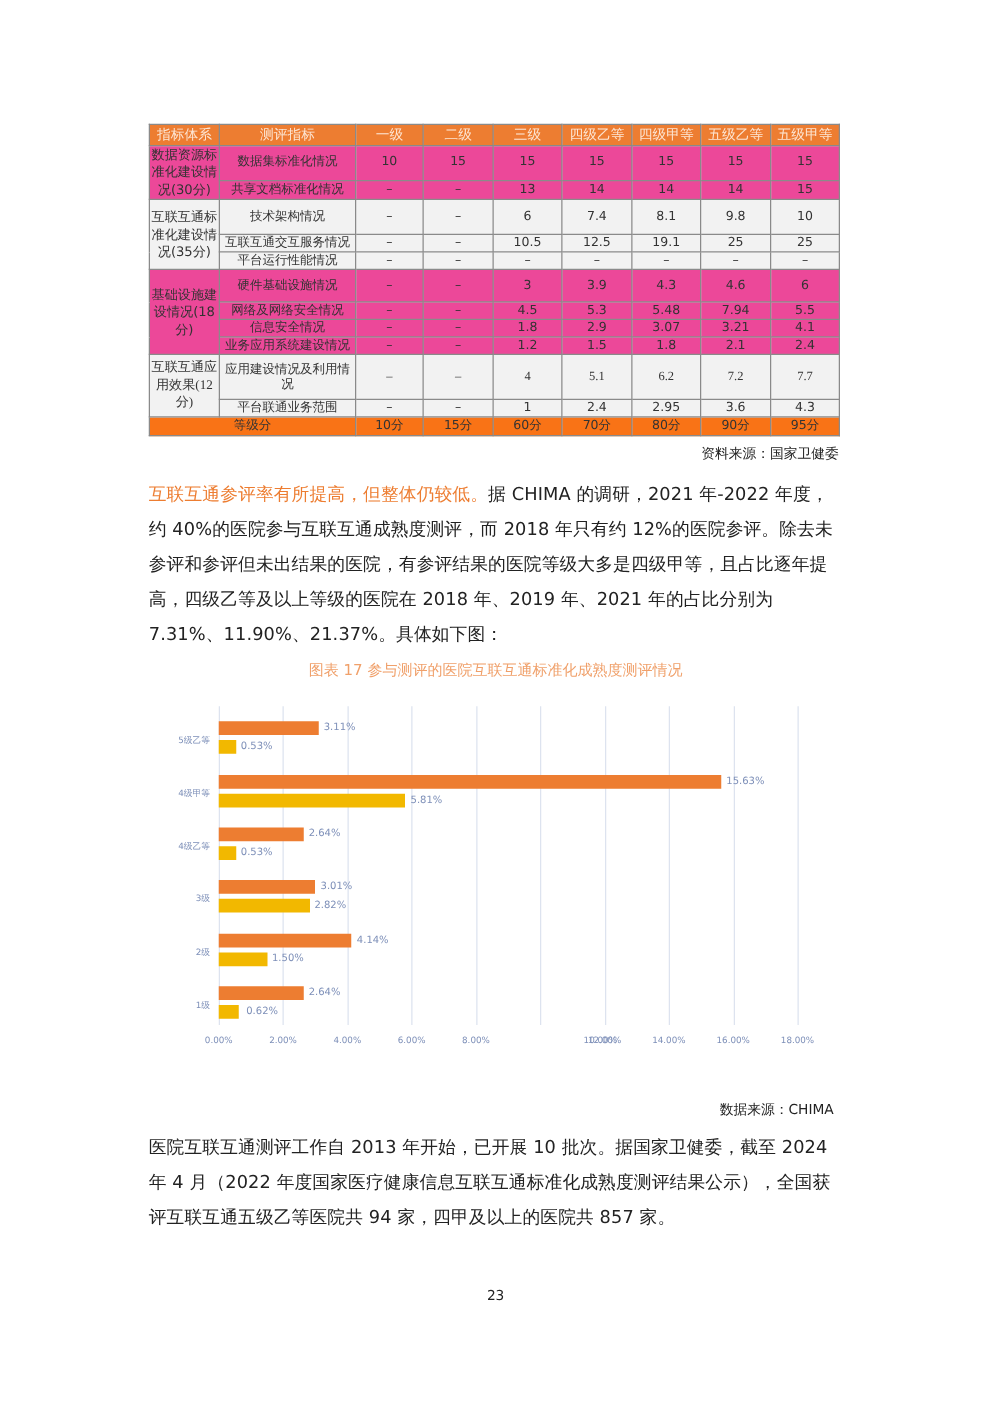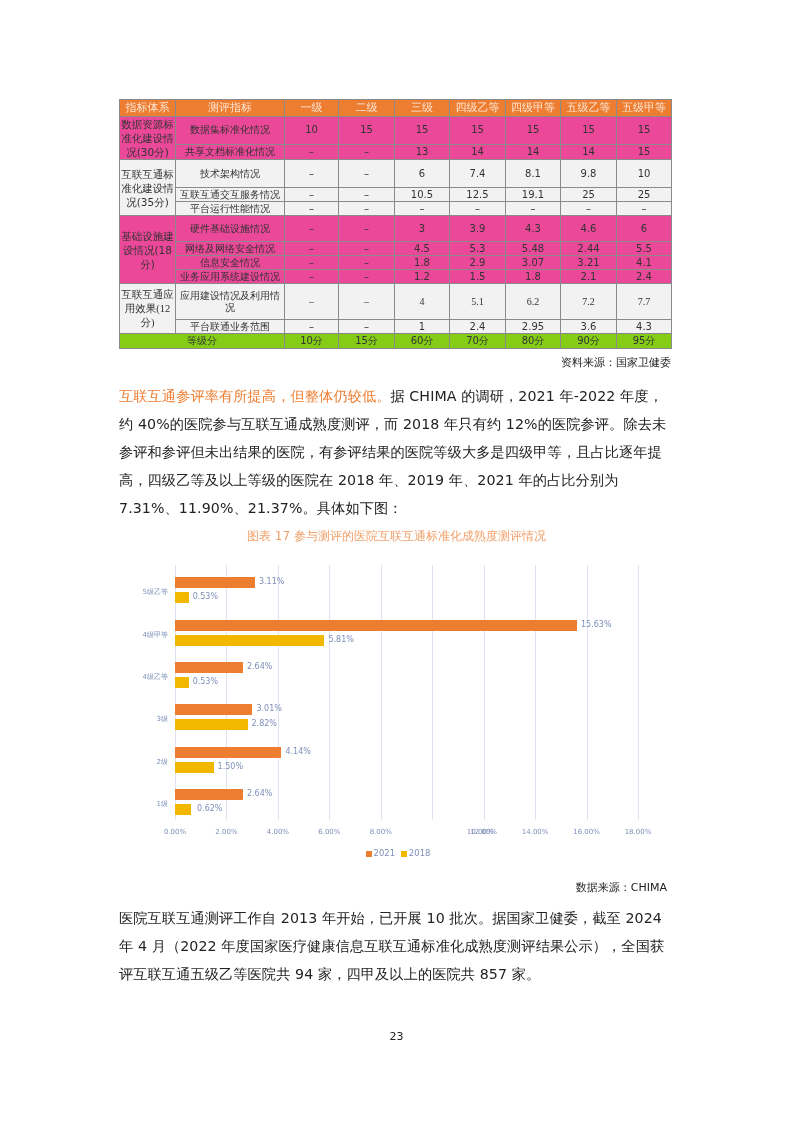--- a/index.html
+++ b/index.html
@@ -5,21 +5,21 @@
   html, body { margin:0; padding:0; background:#ffffff; }
   body { width:793px; height:1122px; position:relative; font-family:"DejaVu Sans", sans-serif; color:#222; overflow:hidden; }
 
   
   .tbl { position:absolute; left:119px; top:99px; border-collapse:collapse; font-size:10px; color:#333; }
   .tbl td, .tbl th { border:1px solid #8a8a8a; text-align:center; padding:0; line-height:12px; }
   .tbl th { background:#ed7d31; color:#fde6d4; font-weight:normal; font-size:11px; height:16px; }
   .tbl td.cat { background:#f2f2f2; font-size:10.5px; line-height:14px; }
   .tbl tr.g1 td { background:#ec4899; }
   .tbl tr.g2 td { background:#f2f2f2; }
-  .tbl tr.foot td { background:#84cc16; height:14px; }
+  .tbl tr.foot td { background:#f97316; height:14px; }
 
   .src1 { position:absolute; right:122px; top:355px; font-size:11px; color:#222; }
 
   
   .para { position:absolute; left:119px; width:555px; font-size:14.2px; line-height:28px; color:#222; letter-spacing:0.1px; }
   .para .hl { color:#ed7d31; }
   .p1 { top:382px; }
   .p2 { top:904px; }
 
   .fig-title { position:absolute; left:0; width:793px; text-align:center; top:528px; font-size:12px; color:#f0a06a; }
@@ -131,21 +131,21 @@
         <td>4.6</td>
         <td>6</td>
       </tr>
       <tr class="g1" style="height: 14px;">
         <td>网络及网络安全情况</td>
         <td>–</td>
         <td>–</td>
         <td>4.5</td>
         <td>5.3</td>
         <td>5.48</td>
-        <td>2.44</td>
+        <td>7.94</td>
         <td>5.5</td>
       </tr>
       <tr class="g1" style="height: 14px;">
         <td>信息安全情况</td>
         <td>–</td>
         <td>–</td>
         <td>1.8</td>
         <td>2.9</td>
         <td>3.07</td>
         <td>3.21</td>
@@ -197,24 +197,20 @@
   </tfoot>
 </table>
 
 <div class="src1">资料来源：国家卫健委</div>
 
 <div class="para p1"><span class="hl">互联互通参评率有所提高，但整体仍较低。</span><span>据 CHIMA 的调研，2021 年-2022 年度，约 40%的医院参与互联互通成熟度测评，而 2018 年只有约 12%的医院参评。除去未参评和参评但未出结果的医院，有参评结果的医院等级大多是四级甲等，且占比逐年提高，四级乙等及以上等级的医院在 2018 年、2019 年、2021 年的占比分别为 7.31%、11.90%、21.37%。具体如下图：</span></div>
 
 <div class="fig-title">图表  17  参与测评的医院互联互通标准化成熟度测评情况</div>
 
 <div class="chart" id="chart">
-  <div class="legend">
-    <span class="sw" style="background:#ed7d31"></span><span>2021</span>
-    <span class="sw" style="background:#f2b800"></span><span>2018</span>
-  </div>
 <div class="grid" style="left: 175px;"></div>
     <div class="xtick" style="left: 175px;">0.00%</div>
     <div class="grid" style="left: 226.444px;"></div>
     <div class="xtick" style="left: 226.444px;">2.00%</div>
     <div class="grid" style="left: 277.889px;"></div>
     <div class="xtick" style="left: 277.889px;">4.00%</div>
     <div class="grid" style="left: 329.333px;"></div>
     <div class="xtick" style="left: 329.333px;">6.00%</div>
     <div class="grid" style="left: 380.778px;"></div>
     <div class="xtick" style="left: 380.778px;">8.00%</div>

